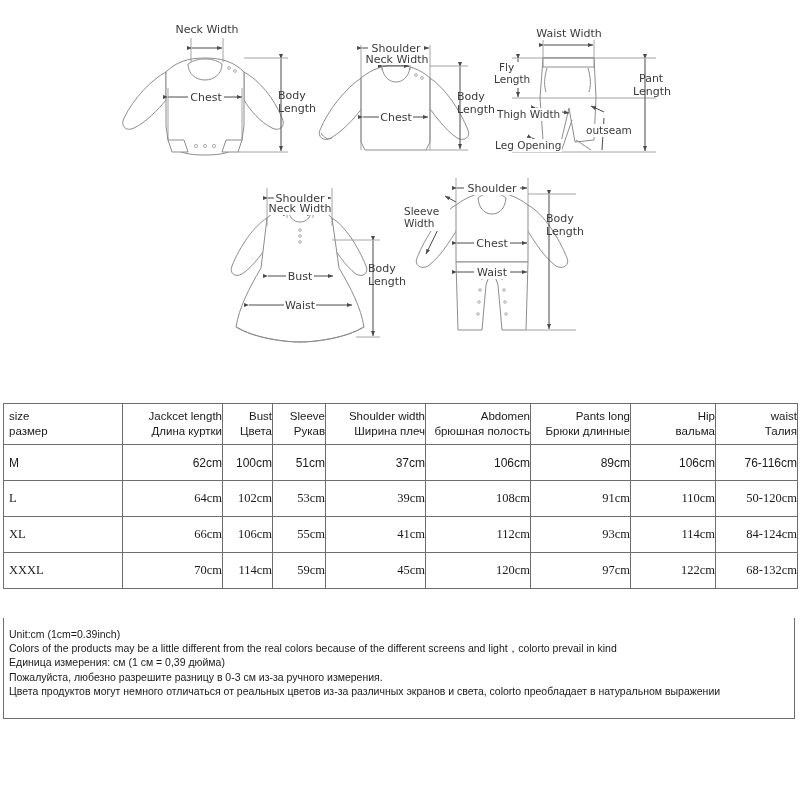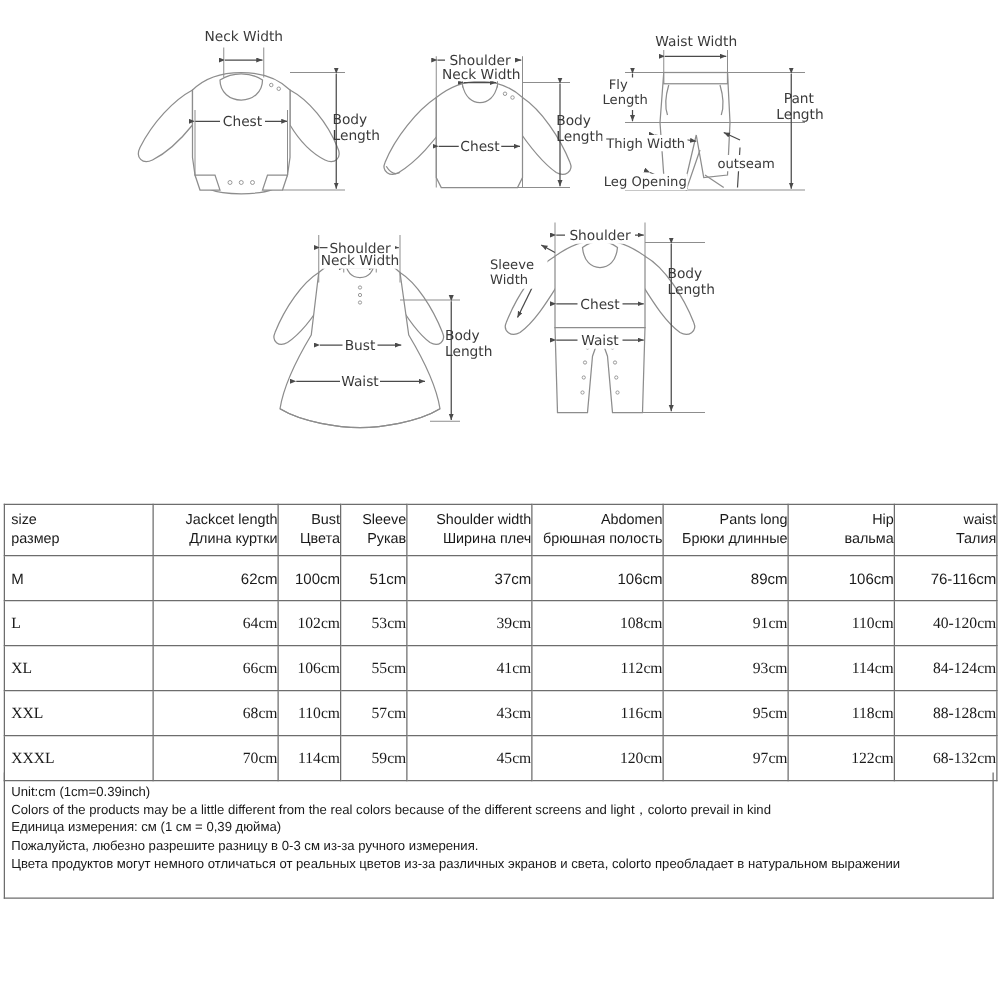--- a/index.html
+++ b/index.html
@@ -12,21 +12,21 @@
     height: 800px;
     position: relative;
     font-family: "Liberation Sans", sans-serif;
     color: #231f20;
     overflow: hidden;
   }
 
   
   #diagrams {
     position: absolute;
-    left: 4px; top: 0;
+    left: 16px; top: 0;
     width: 656px;
     height: 385px;
   }
   #diagrams svg {
     display: block;
   }
   .dlabel {
     font-family: "DejaVu Sans", sans-serif;
     font-size: 11px;
     fill: #3a3a3a;
@@ -450,43 +450,32 @@
       </tr>
       <tr class="row-serif">
         <td class="first-col">L</td>
         <td>64cm</td>
         <td>102cm</td>
         <td>53cm</td>
         <td>39cm</td>
         <td>108cm</td>
         <td>91cm</td>
         <td>110cm</td>
-        <td>40-120cm</td>
+        <td>50-120cm</td>
       </tr>
       <tr class="row-serif">
         <td class="first-col">XL</td>
         <td>66cm</td>
         <td>106cm</td>
         <td>55cm</td>
         <td>41cm</td>
         <td>112cm</td>
         <td>93cm</td>
         <td>114cm</td>
         <td>84-124cm</td>
-      </tr>
-      <tr class="row-serif">
-        <td class="first-col">XXL</td>
-        <td>68cm</td>
-        <td>110cm</td>
-        <td>57cm</td>
-        <td>43cm</td>
-        <td>116cm</td>
-        <td>95cm</td>
-        <td>118cm</td>
-        <td>88-128cm</td>
       </tr>
       <tr class="row-serif">
         <td class="first-col">XXXL</td>
         <td>70cm</td>
         <td>114cm</td>
         <td>59cm</td>
         <td>45cm</td>
         <td>120cm</td>
         <td>97cm</td>
         <td>122cm</td>

